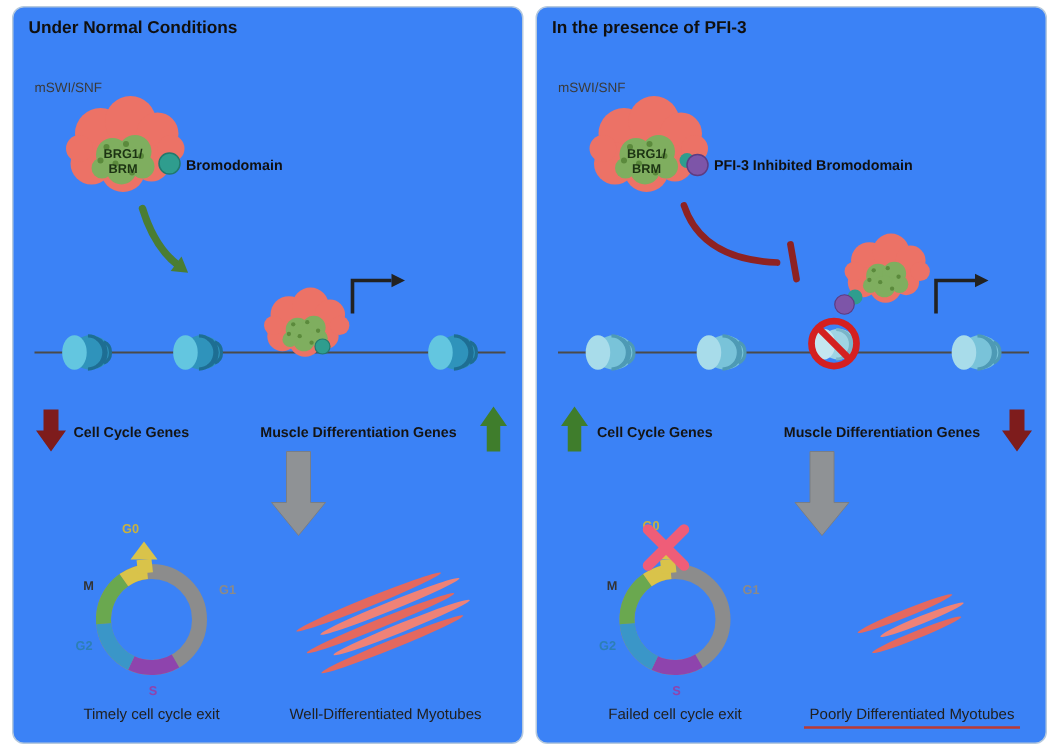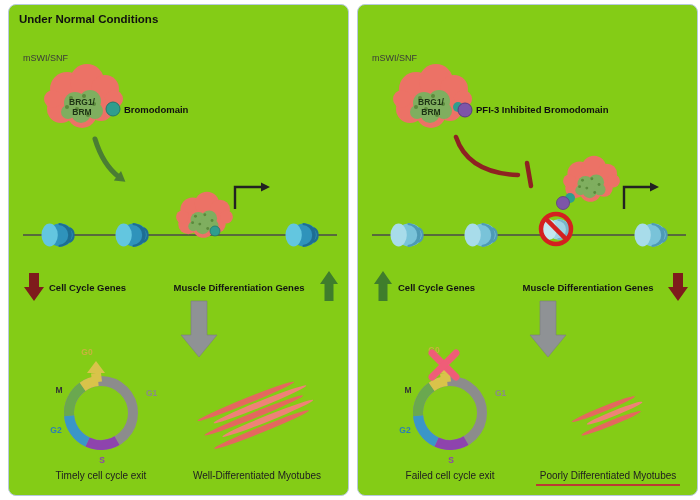--- a/index.html
+++ b/index.html
@@ -1,18 +1,18 @@
 <!DOCTYPE html>
 <html><head>
 <meta charset="utf-8">
 <style>
   html,body{margin:0;padding:0;background:#ffffff;}
   .figure{position:relative;width:700px;height:500px;background:#ffffff;
           font-family:"Liberation Sans", sans-serif;display:flex;gap:8px;padding:4px 0 4px 8px;box-sizing:border-box;}
-  .panel{position:relative;width:341px;height:492px;background:#84cc16;border:1px solid #b7cadd;border-radius:8px;box-sizing:border-box;overflow:hidden;}
+  .panel{position:relative;width:341px;height:492px;background:#3b82f6;border:1px solid #b7cadd;border-radius:8px;box-sizing:border-box;overflow:hidden;}
   .panel-title{position:absolute;left:10px;top:8px;font-size:11.5px;font-weight:bold;color:#101010;z-index:2;}
   svg.panel-art{position:absolute;left:0;top:0;}
   svg text{font-family:"Liberation Sans", sans-serif;}
   .lbl{font-size:9.5px;font-weight:bold;fill:#101010;}
   .small-lbl{font-size:9px;fill:#3a3a3a;}
   .gene-lbl{font-size:9.5px;font-weight:bold;fill:#141414;}
   .cap{font-size:10px;fill:#202020;}
   .subunit-txt{font-size:8.5px;font-weight:bold;fill:#1c3313;}
   .cyc{font-size:8.5px;font-weight:bold;}
 </style>
@@ -121,20 +121,21 @@
         <ellipse cx="6" cy="-7" rx="50" ry="3" fill="#ef8277"></ellipse>
         <ellipse cx="-4" cy="1" rx="53" ry="3" fill="#e4685e"></ellipse>
         <ellipse cx="8" cy="9" rx="49" ry="3" fill="#ef8277"></ellipse>
         <ellipse cx="-2" cy="17" rx="51" ry="3" fill="#e4685e"></ellipse>
       </g>
       <text x="248" y="474" text-anchor="middle" class="cap">Well-Differentiated Myotubes</text>
     </svg>
   </div>
 
   <div class="panel">
+    <div class="panel-title">In the presence of PFI-3</div>
     <svg class="panel-art" width="339" height="490" viewBox="0 0 339 490">
 
       <text x="14" y="56" class="small-lbl">mSWI/SNF</text>
       <g>
         <use href="#blob" transform="translate(28,58)"></use>
         <text x="73" y="100" text-anchor="middle" class="subunit-txt">BRG1/</text>
         <text x="73" y="110" text-anchor="middle" class="subunit-txt">BRM</text>
         <circle cx="100" cy="102" r="5" fill="#2f9d8e"></circle>
         <circle cx="107" cy="105" r="7" fill="#7d55a8" stroke="#5d3c82" stroke-width="1"></circle>
       </g>

